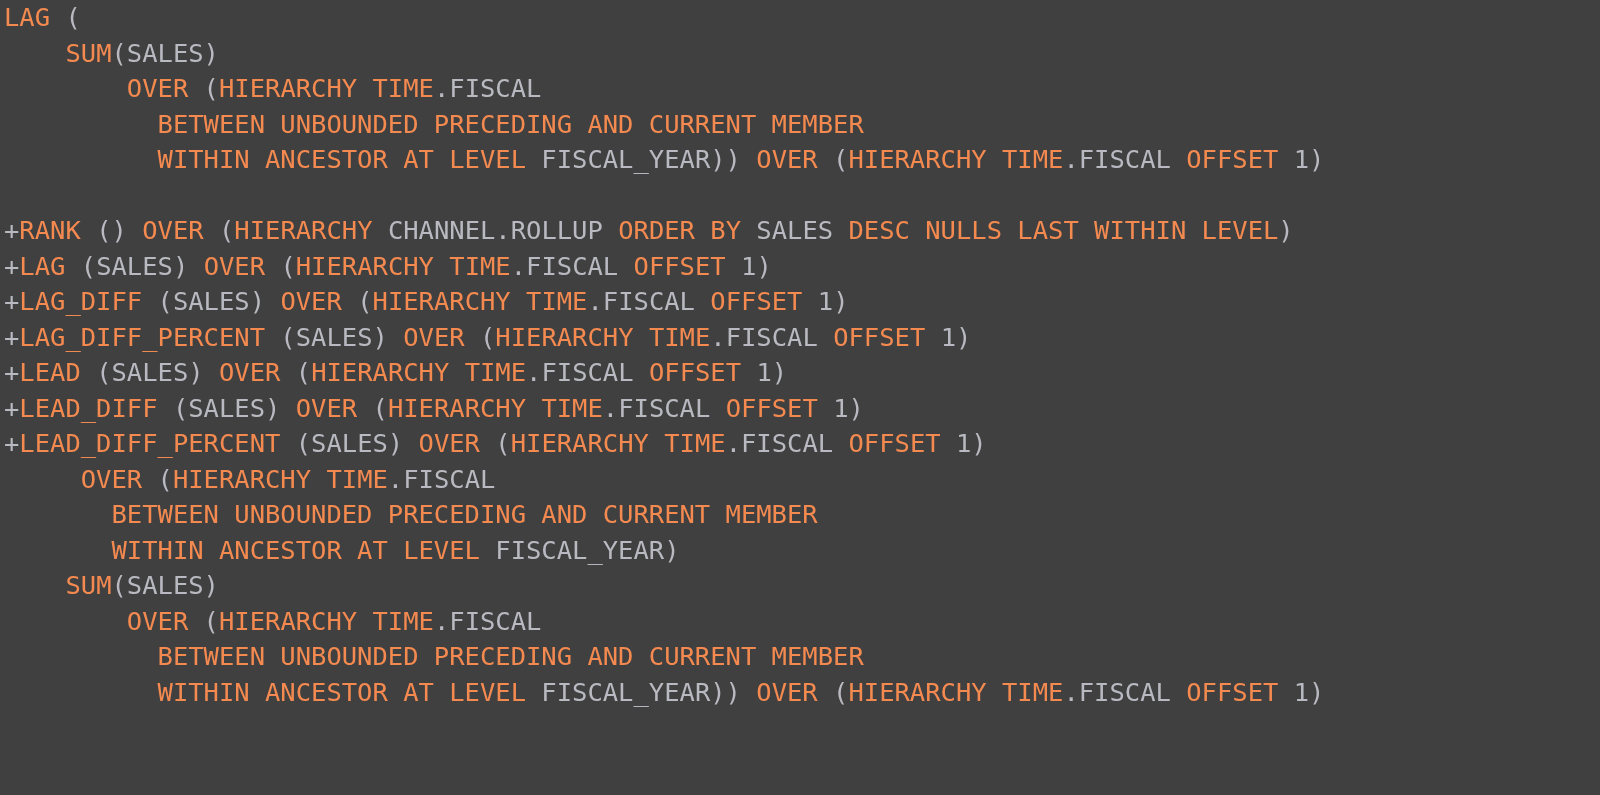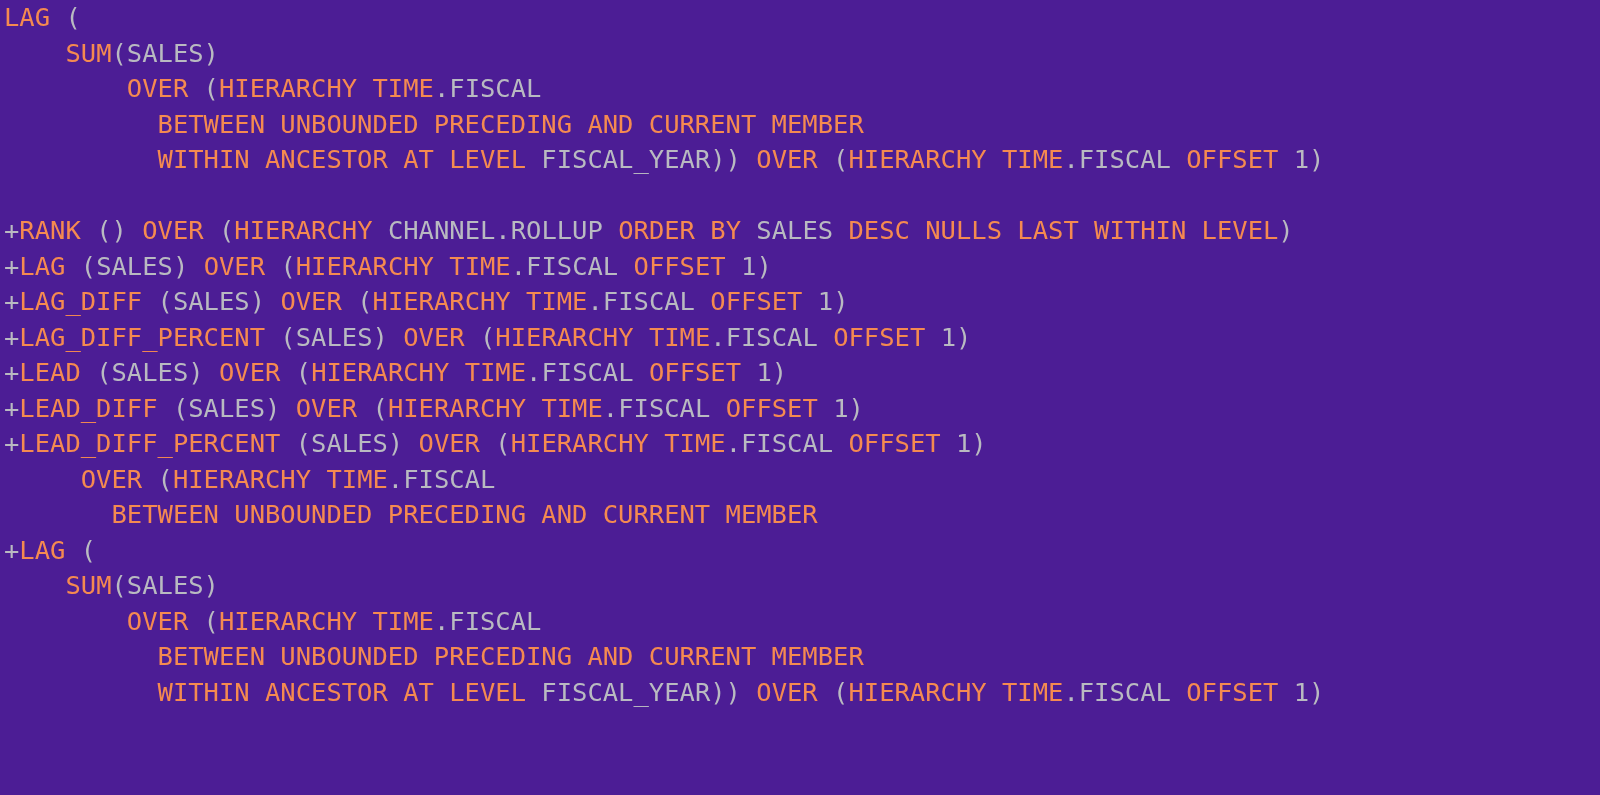--- a/index.html
+++ b/index.html
@@ -10,21 +10,21 @@
   }
   body {
     width: 1600px;
     height: 795px;
     overflow: hidden;
     font-family: "DejaVu Sans Mono", "Liberation Mono", monospace;
   }
   #code-surface {
     width: 1600px;
     height: 795px;
-    background: #4c1d95;
+    background: #404040;
     position: relative;
     overflow: hidden;
     box-sizing: border-box;
     padding: 0;
   }
   .code-line {
     height: 35.5px;
     line-height: 35.5px;
     font-size: 25.5px;
     white-space: pre;
@@ -54,19 +54,19 @@
       <div class="code-line blank">&nbsp;</div>
       <div class="code-line"><span class="tok mk">+</span><span class="tok kw">RANK</span><span class="tok pn"> () </span><span class="tok kw">OVER</span><span class="tok pn"> (</span><span class="tok kw">HIERARCHY</span><span class="tok pn"> </span><span class="tok id">CHANNEL.ROLLUP</span><span class="tok pn"> </span><span class="tok kw">ORDER BY</span><span class="tok pn"> </span><span class="tok id">SALES</span><span class="tok pn"> </span><span class="tok kw">DESC NULLS LAST WITHIN LEVEL</span><span class="tok pn">)</span></div>
       <div class="code-line"><span class="tok mk">+</span><span class="tok kw">LAG</span><span class="tok pn"> (</span><span class="tok id">SALES</span><span class="tok pn">) </span><span class="tok kw">OVER</span><span class="tok pn"> (</span><span class="tok kw">HIERARCHY</span><span class="tok pn"> </span><span class="tok kw">TIME</span><span class="tok pn">.</span><span class="tok id">FISCAL</span><span class="tok pn"> </span><span class="tok kw">OFFSET</span><span class="tok pn"> </span><span class="tok num">1</span><span class="tok pn">)</span></div>
       <div class="code-line"><span class="tok mk">+</span><span class="tok kw">LAG_DIFF</span><span class="tok pn"> (</span><span class="tok id">SALES</span><span class="tok pn">) </span><span class="tok kw">OVER</span><span class="tok pn"> (</span><span class="tok kw">HIERARCHY</span><span class="tok pn"> </span><span class="tok kw">TIME</span><span class="tok pn">.</span><span class="tok id">FISCAL</span><span class="tok pn"> </span><span class="tok kw">OFFSET</span><span class="tok pn"> </span><span class="tok num">1</span><span class="tok pn">)</span></div>
       <div class="code-line"><span class="tok mk">+</span><span class="tok kw">LAG_DIFF_PERCENT</span><span class="tok pn"> (</span><span class="tok id">SALES</span><span class="tok pn">) </span><span class="tok kw">OVER</span><span class="tok pn"> (</span><span class="tok kw">HIERARCHY</span><span class="tok pn"> </span><span class="tok kw">TIME</span><span class="tok pn">.</span><span class="tok id">FISCAL</span><span class="tok pn"> </span><span class="tok kw">OFFSET</span><span class="tok pn"> </span><span class="tok num">1</span><span class="tok pn">)</span></div>
       <div class="code-line"><span class="tok mk">+</span><span class="tok kw">LEAD</span><span class="tok pn"> (</span><span class="tok id">SALES</span><span class="tok pn">) </span><span class="tok kw">OVER</span><span class="tok pn"> (</span><span class="tok kw">HIERARCHY</span><span class="tok pn"> </span><span class="tok kw">TIME</span><span class="tok pn">.</span><span class="tok id">FISCAL</span><span class="tok pn"> </span><span class="tok kw">OFFSET</span><span class="tok pn"> </span><span class="tok num">1</span><span class="tok pn">)</span></div>
       <div class="code-line"><span class="tok mk">+</span><span class="tok kw">LEAD_DIFF</span><span class="tok pn"> (</span><span class="tok id">SALES</span><span class="tok pn">) </span><span class="tok kw">OVER</span><span class="tok pn"> (</span><span class="tok kw">HIERARCHY</span><span class="tok pn"> </span><span class="tok kw">TIME</span><span class="tok pn">.</span><span class="tok id">FISCAL</span><span class="tok pn"> </span><span class="tok kw">OFFSET</span><span class="tok pn"> </span><span class="tok num">1</span><span class="tok pn">)</span></div>
       <div class="code-line"><span class="tok mk">+</span><span class="tok kw">LEAD_DIFF_PERCENT</span><span class="tok pn"> (</span><span class="tok id">SALES</span><span class="tok pn">) </span><span class="tok kw">OVER</span><span class="tok pn"> (</span><span class="tok kw">HIERARCHY</span><span class="tok pn"> </span><span class="tok kw">TIME</span><span class="tok pn">.</span><span class="tok id">FISCAL</span><span class="tok pn"> </span><span class="tok kw">OFFSET</span><span class="tok pn"> </span><span class="tok num">1</span><span class="tok pn">)</span></div>
       <div class="code-line"><span class="tok pn">     </span><span class="tok kw">OVER</span><span class="tok pn"> (</span><span class="tok kw">HIERARCHY</span><span class="tok pn"> </span><span class="tok kw">TIME</span><span class="tok pn">.</span><span class="tok id">FISCAL</span></div>
       <div class="code-line"><span class="tok pn">       </span><span class="tok kw">BETWEEN UNBOUNDED PRECEDING AND CURRENT MEMBER</span></div>
-      <div class="code-line"><span class="tok mk">+</span><span class="tok kw">LAG</span><span class="tok pn"> (</span></div>
+      <div class="code-line"><span class="tok pn">       </span><span class="tok kw">WITHIN ANCESTOR AT LEVEL</span><span class="tok pn"> </span><span class="tok id">FISCAL_YEAR</span><span class="tok pn">)</span></div>
       <div class="code-line"><span class="tok pn">    </span><span class="tok kw">SUM</span><span class="tok pn">(</span><span class="tok id">SALES</span><span class="tok pn">)</span></div>
       <div class="code-line"><span class="tok pn">        </span><span class="tok kw">OVER</span><span class="tok pn"> (</span><span class="tok kw">HIERARCHY</span><span class="tok pn"> </span><span class="tok kw">TIME</span><span class="tok pn">.</span><span class="tok id">FISCAL</span></div>
       <div class="code-line"><span class="tok pn">          </span><span class="tok kw">BETWEEN UNBOUNDED PRECEDING AND CURRENT MEMBER</span></div>
       <div class="code-line"><span class="tok pn">          </span><span class="tok kw">WITHIN ANCESTOR AT LEVEL</span><span class="tok pn"> </span><span class="tok id">FISCAL_YEAR</span><span class="tok pn">)) </span><span class="tok kw">OVER</span><span class="tok pn"> (</span><span class="tok kw">HIERARCHY</span><span class="tok pn"> </span><span class="tok kw">TIME</span><span class="tok pn">.</span><span class="tok id">FISCAL</span><span class="tok pn"> </span><span class="tok kw">OFFSET</span><span class="tok pn"> </span><span class="tok num">1</span><span class="tok pn">)</span></div>
     </div>
 </div>
 
 </body></html>

